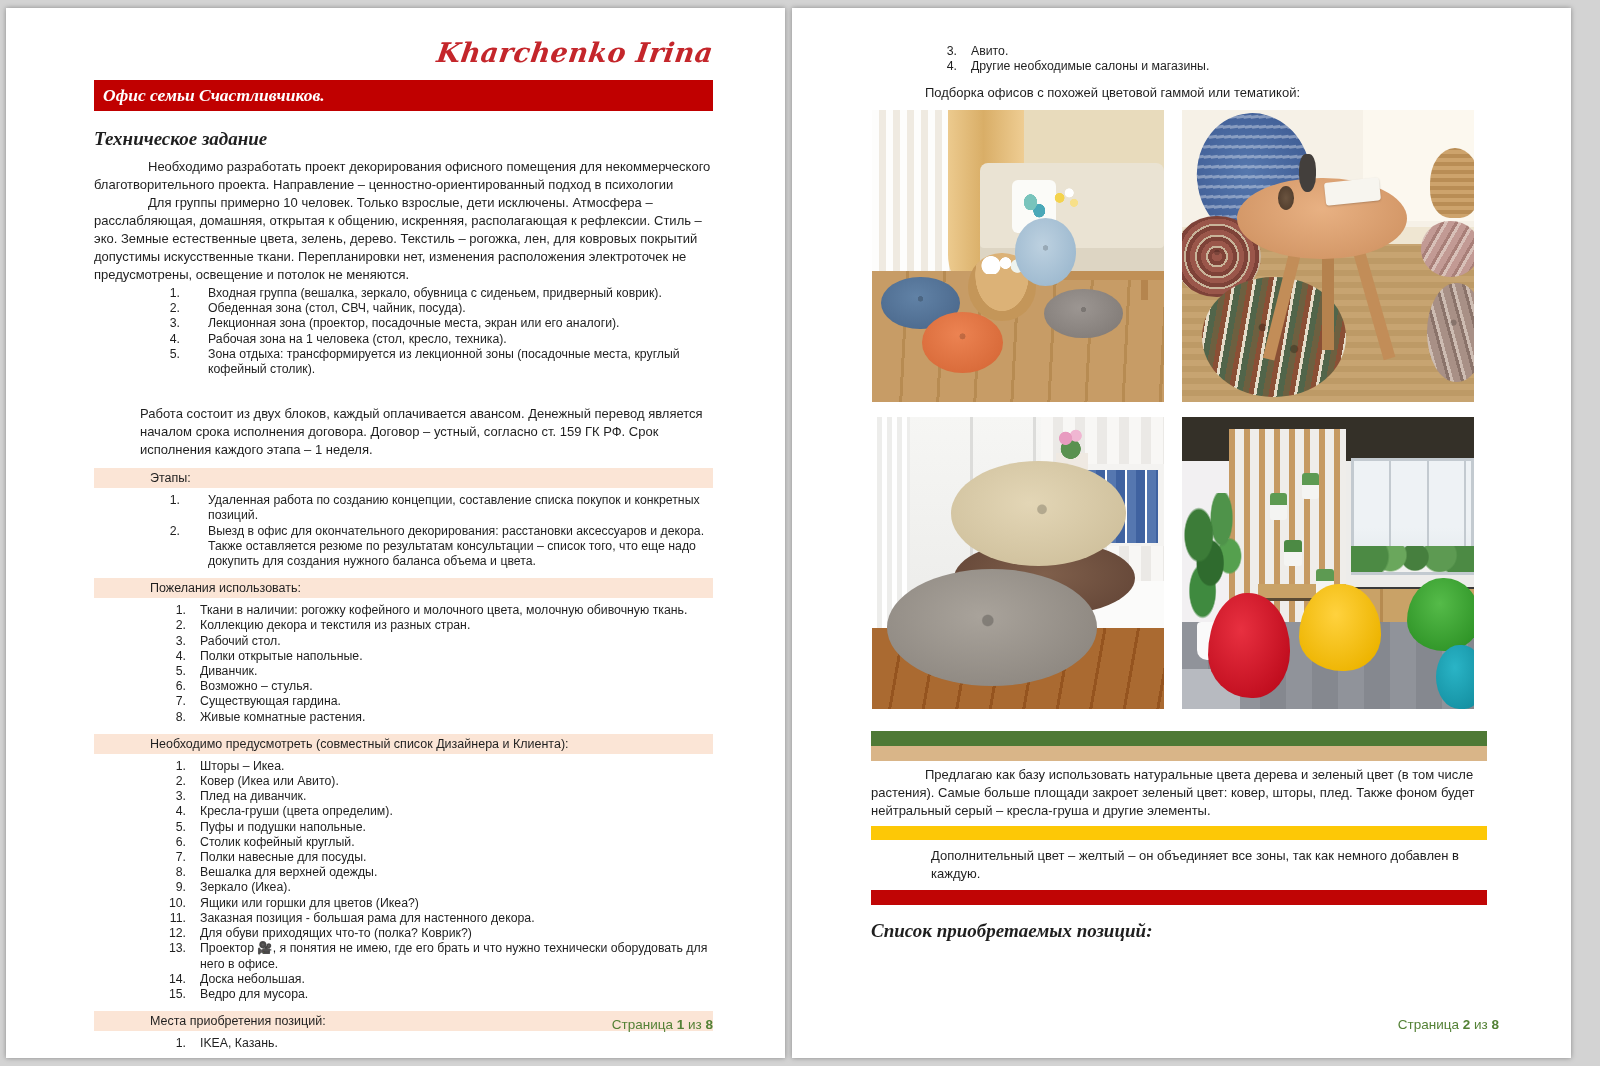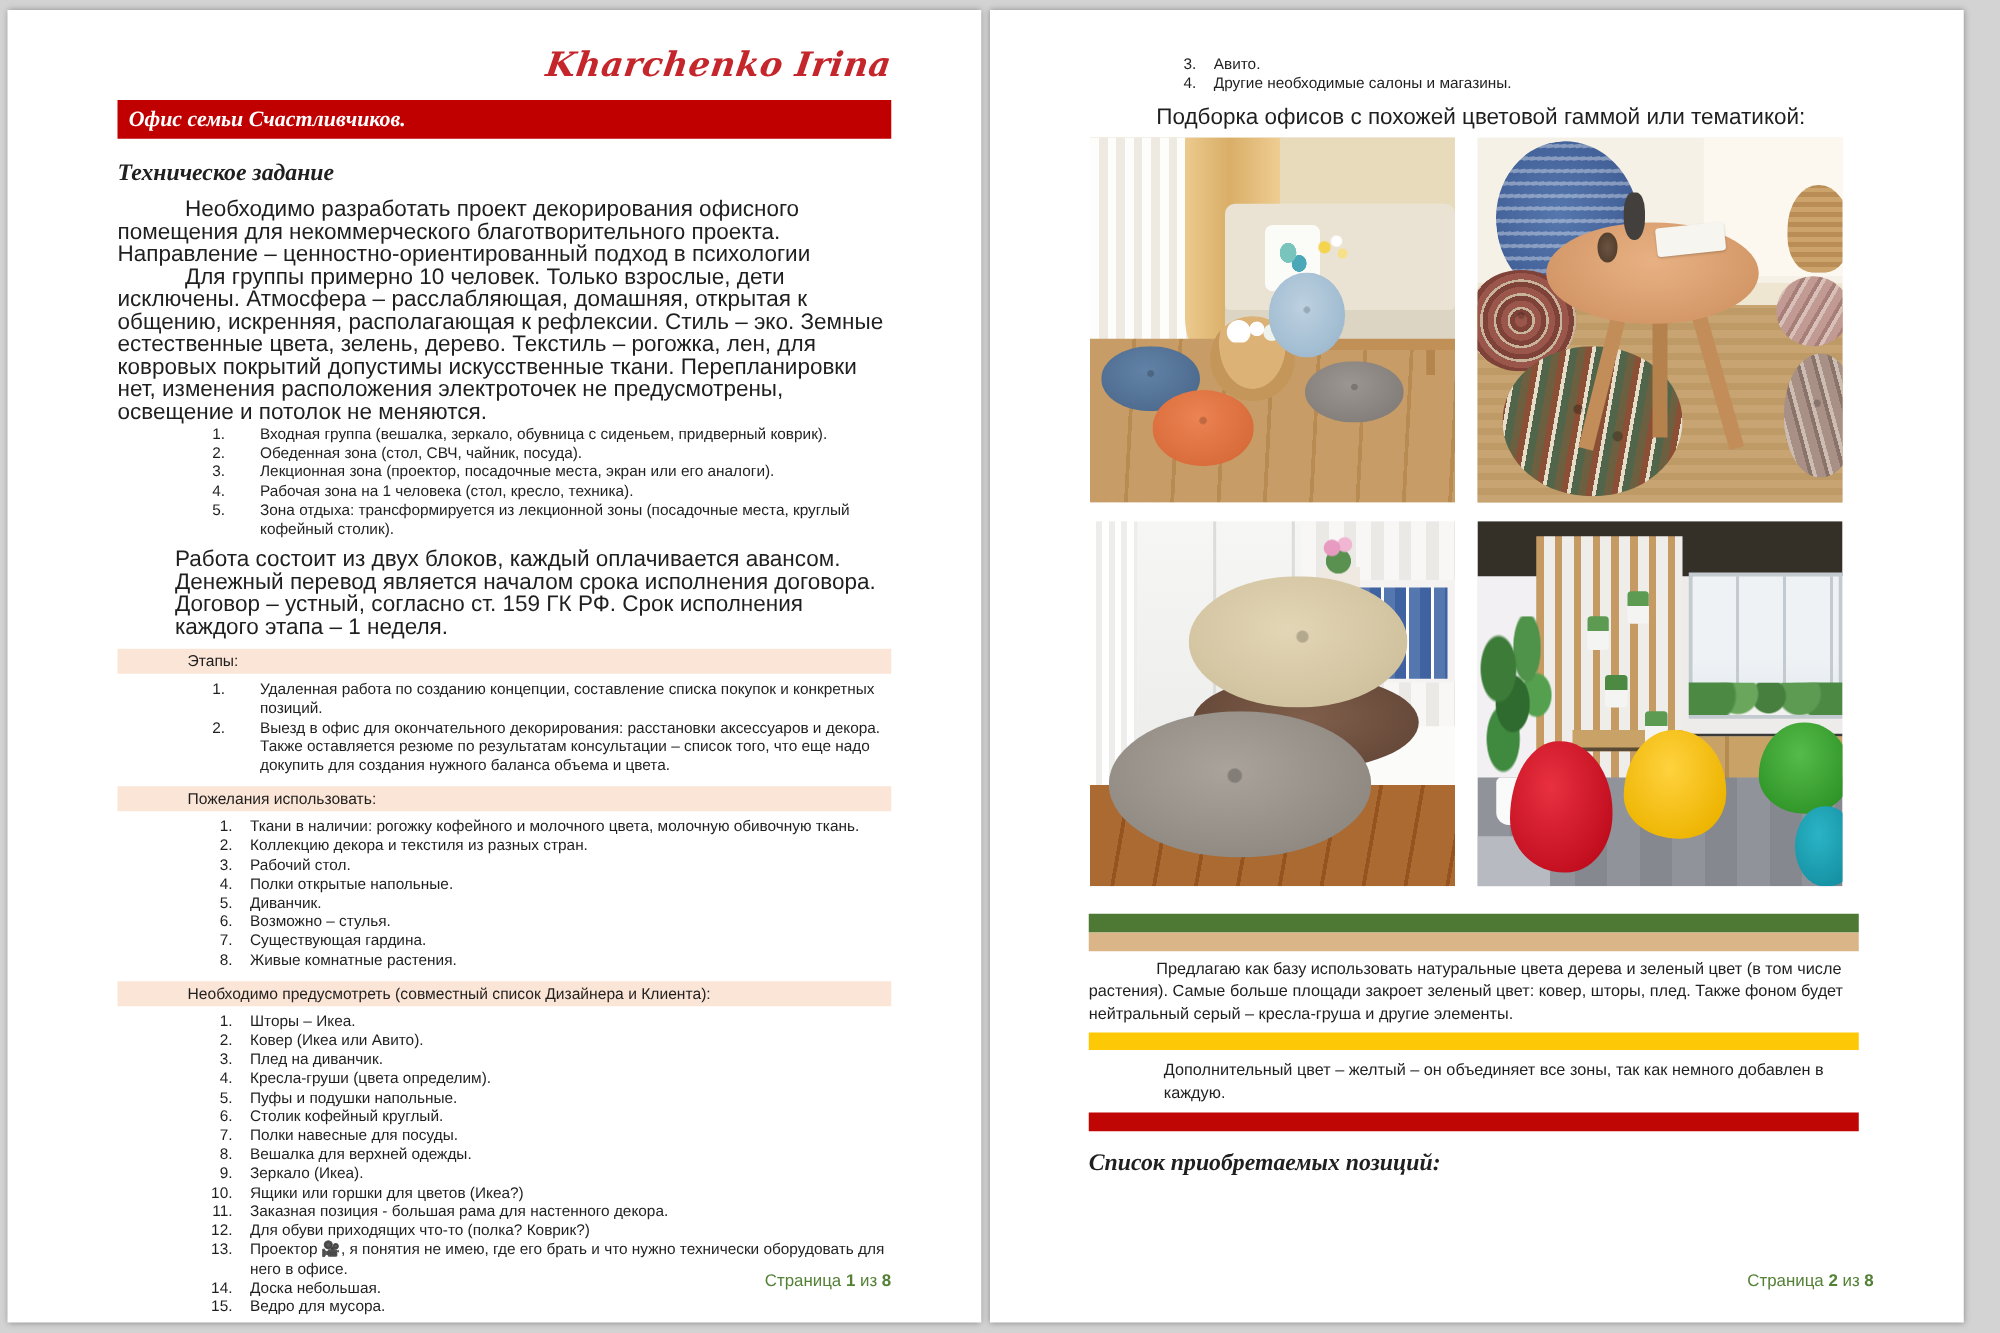--- a/index.html
+++ b/index.html
@@ -8,21 +8,21 @@
   #page-1{left:6px;}
   #page-2{left:792px;}
   .content{position:relative;height:100%;padding:30px 72px 24px 88px;box-sizing:border-box;}
   
   .logo{font-family:"DejaVu Serif",serif;font-style:italic;font-weight:bold;font-size:27px;color:#c4262b;text-align:right;transform:skewX(-8deg);letter-spacing:.5px;line-height:30px;}
   
   .banner{margin-top:12px;background:#c00000;color:#ffffff;height:31px;line-height:31px;padding-left:9px;font-family:"Liberation Serif",serif;font-style:italic;font-weight:bold;font-size:17.5px;}
   
   .h-doc{font-family:"Liberation Serif",serif;font-style:italic;font-weight:bold;font-size:19px;margin:16px 0 0 0;line-height:24px;}
   
-  .para{font-size:18px;line-height:18px;margin:7px 0 0 0;}
+  .para{font-size:13px;line-height:18px;margin:7px 0 0 0;}
   .ind{text-indent:54px;}
   .hang{margin-left:46px;}
   
   .peach{background:#fbe5d6;height:20px;line-height:20px;font-size:12.5px;padding-left:56px;margin:9px 0 5px 0;}
   
   ol{list-style:none;margin:2px 0 0 0;padding:0;counter-reset:li;font-size:12.3px;}
   ol li{position:relative;counter-increment:li;line-height:15.2px;margin:0;}
   ol.deep{margin-left:46px;}
   ol.deep li{padding-left:68px;}
   ol.deep li::before{content:counter(li) ".";position:absolute;left:22px;width:18px;text-align:right;}
@@ -58,21 +58,21 @@
     <p class="para ind" style="margin-top:0;">Для группы примерно 10 человек. Только взрослые, дети исключены. Атмосфера – расслабляющая, домашняя, открытая к общению, искренняя, располагающая к рефлексии. Стиль – эко. Земные естественные цвета, зелень, дерево. Текстиль – рогожка, лен, для ковровых покрытий допустимы искусственные ткани. Перепланировки нет, изменения расположения электроточек не предусмотрены, освещение и потолок не меняются.</p>
 
     <ol class="deep">
       <li>Входная группа (вешалка, зеркало, обувница с сиденьем, придверный коврик).</li>
       <li>Обеденная зона (стол, СВЧ, чайник, посуда).</li>
       <li>Лекционная зона (проектор, посадочные места, экран или его аналоги).</li>
       <li>Рабочая зона на 1 человека (стол, кресло, техника).</li>
       <li>Зона отдыха: трансформируется из лекционной зоны (посадочные места, круглый кофейный столик).</li>
     </ol>
 
-    <p class="para hang" style="margin-top:7px;">Работа состоит из двух блоков, каждый оплачивается авансом. Денежный перевод является началом срока исполнения договора. Договор – устный, согласно ст. 159 ГК РФ. Срок исполнения каждого этапа – 1 неделя.</p>
+    <p class="para hang" style="margin-top:28px;">Работа состоит из двух блоков, каждый оплачивается авансом. Денежный перевод является началом срока исполнения договора. Договор – устный, согласно ст. 159 ГК РФ. Срок исполнения каждого этапа – 1 неделя.</p>
 
     <div class="peach">Этапы:</div>
     <ol class="deep">
       <li>Удаленная работа по созданию концепции, составление списка покупок и конкретных позиций.</li>
       <li>Выезд в офис для окончательного декорирования: расстановки аксессуаров и декора. Также оставляется резюме по результатам консультации – список того, что еще надо докупить для создания нужного баланса объема и цвета.</li>
     </ol>
 
     <div class="peach">Пожелания использовать:</div>
     <ol class="std">
       <li>Ткани в наличии: рогожку кофейного и молочного цвета, молочную обивочную ткань.</li>

